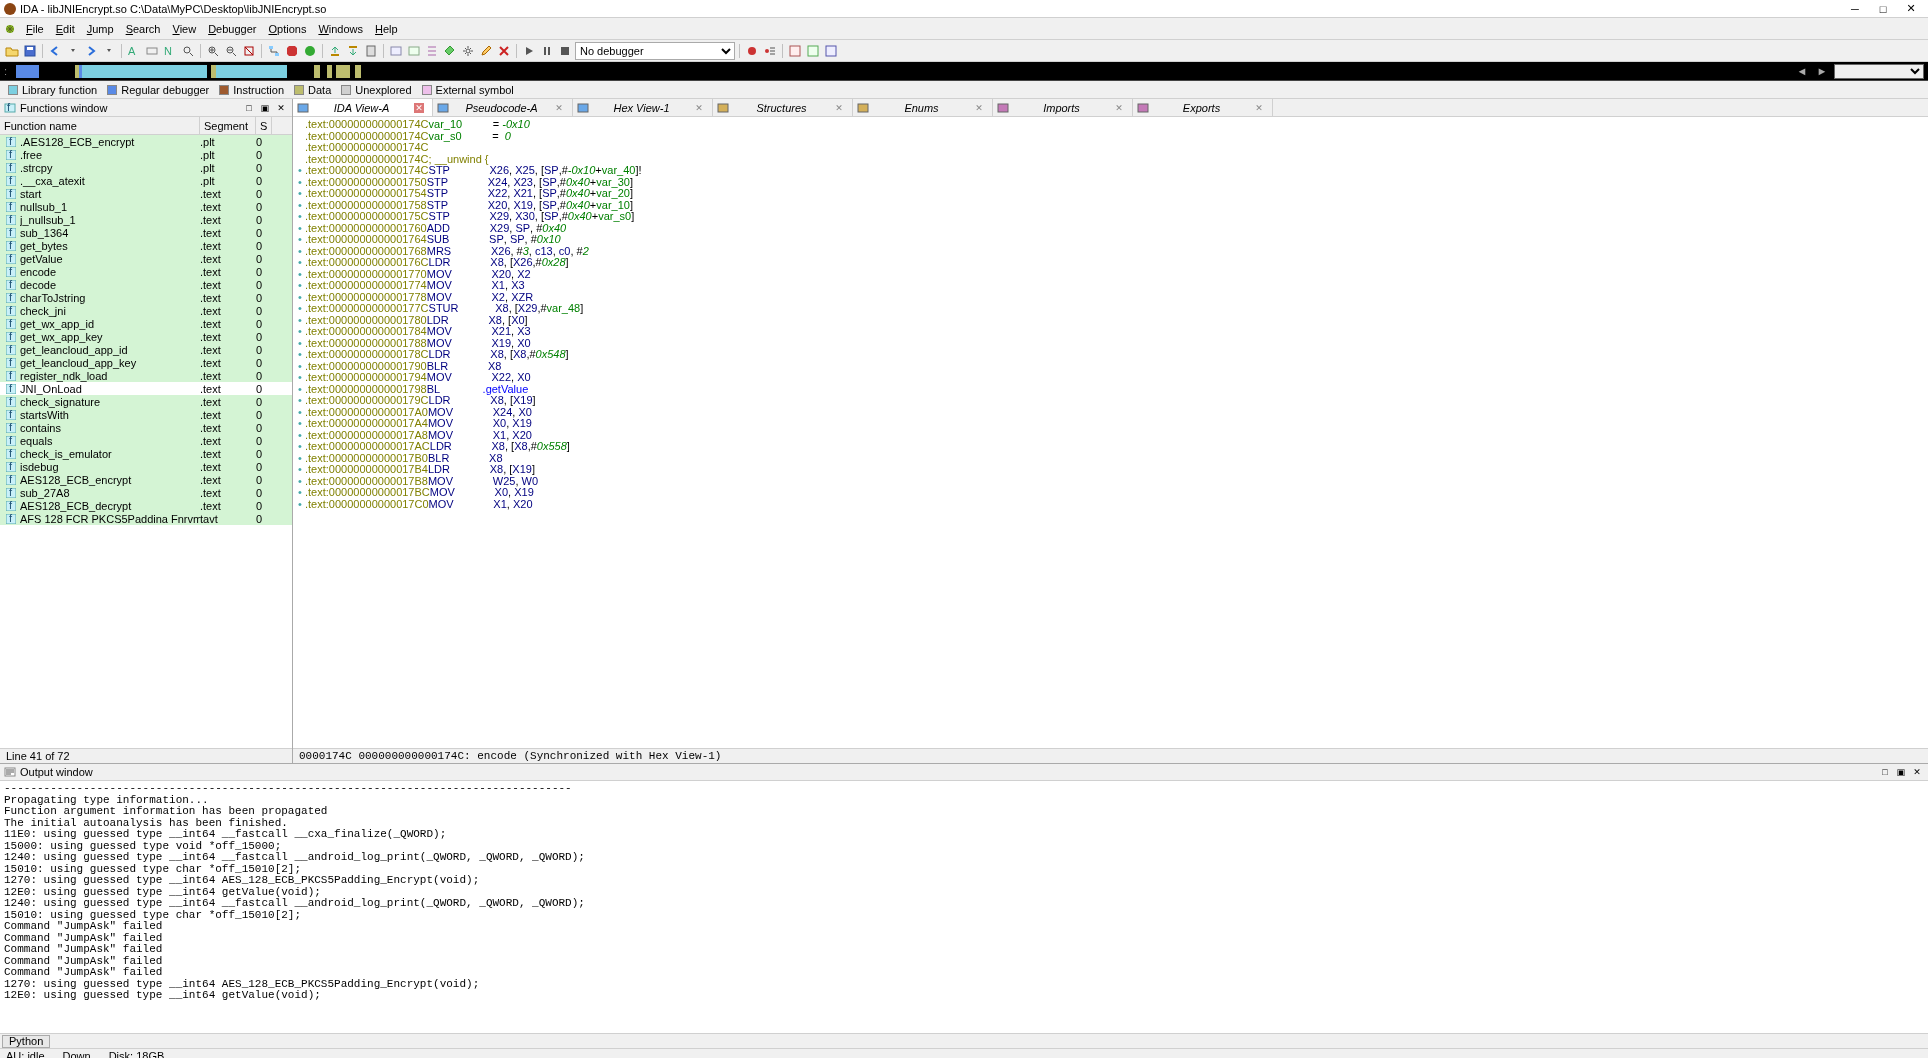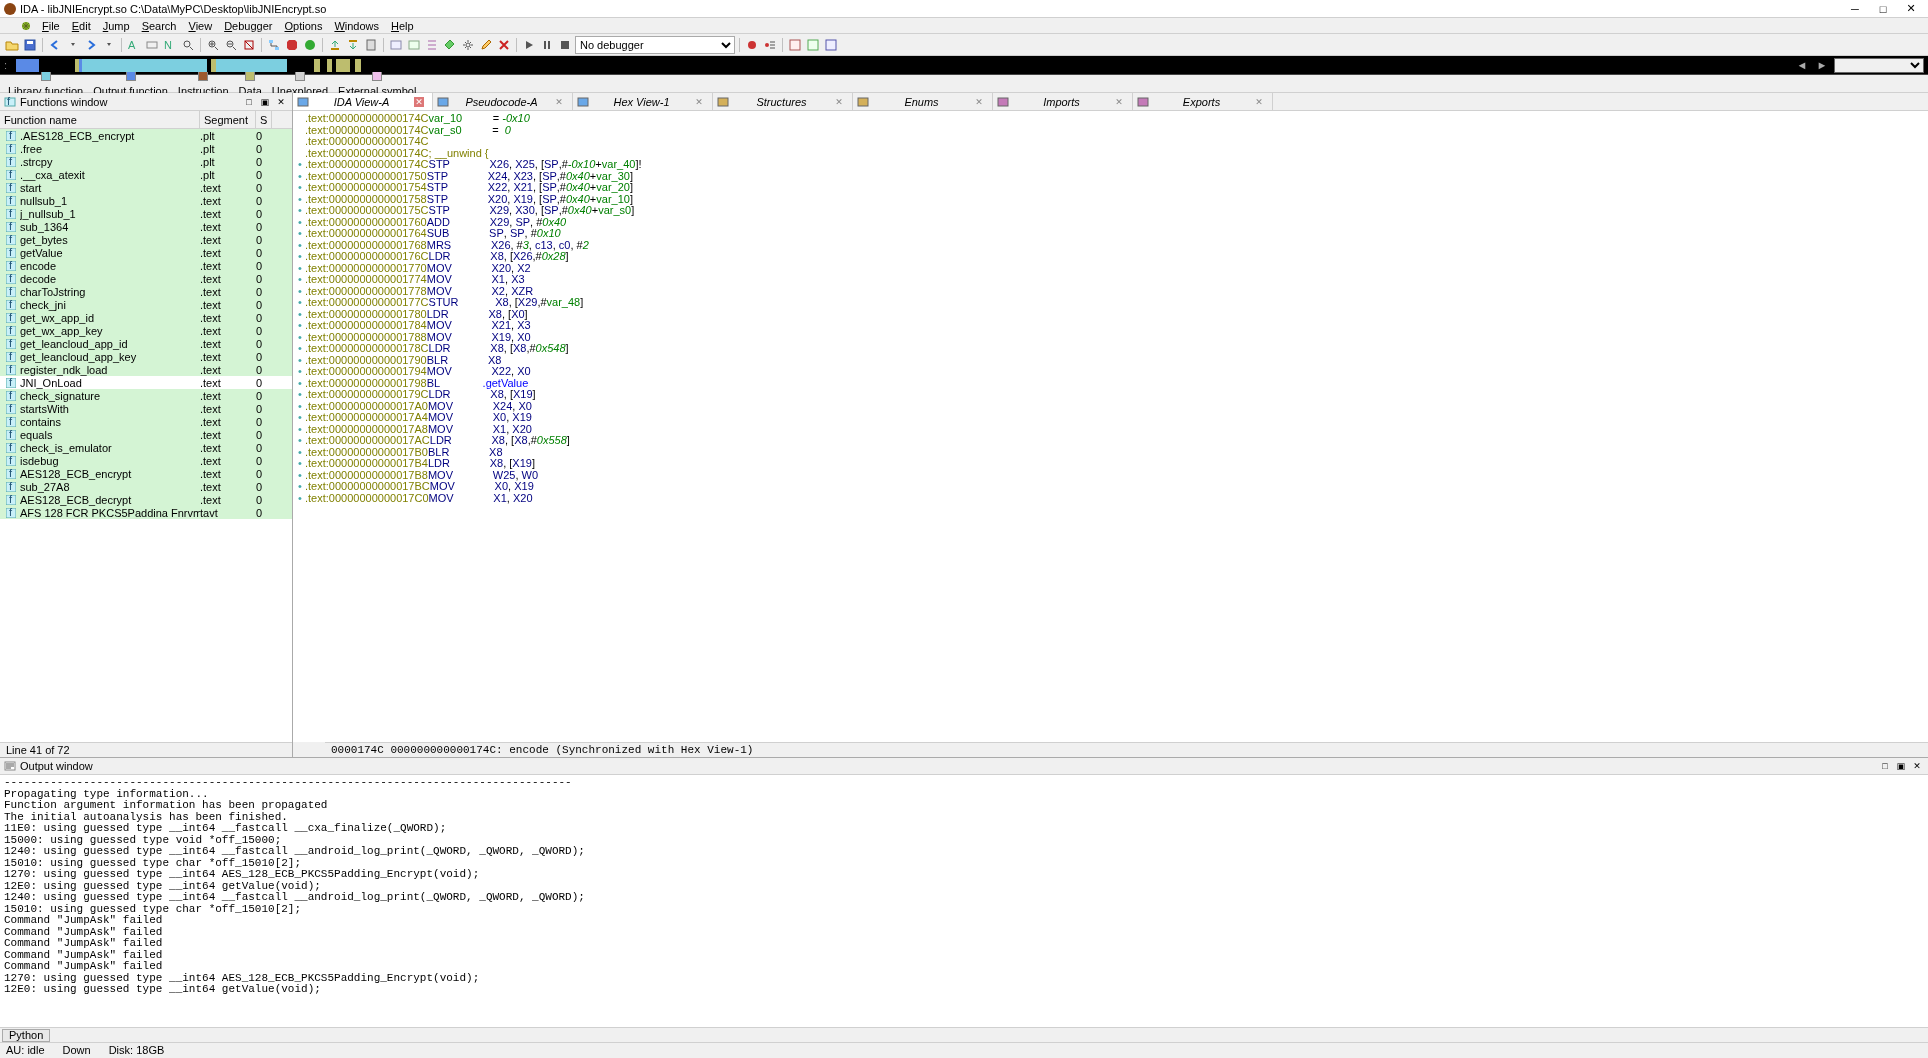--- a/index.html
+++ b/index.html
@@ -5,21 +5,21 @@
 * { margin:0; padding:0; box-sizing:border-box; font-family:"Tahoma","Segoe UI",sans-serif; font-size:11px; }
 body { background:#f0f0f0; overflow:hidden; }
 
 
 .titlebar { height:18px; background:#fff; display:flex; align-items:center; padding:0 4px; border-bottom:1px solid #d0d0d0; }
 .titlebar .app-icon { width:12px; height:12px; background:#8b4513; border-radius:50%; margin-right:4px; }
 .titlebar .title { flex:1; color:#000; }
 .titlebar .winbtn { width:26px; height:16px; display:flex; align-items:center; justify-content:center; cursor:default; margin-left:2px; }
 
 
-.menubar { height:16px; background:#f0f0f0; display:flex; align-items:center; padding:0 20px; border-bottom:1px solid #d0d0d0; }
+.menubar { height:22px; background:#f0f0f0; display:flex; align-items:center; padding:0 4px; border-bottom:1px solid #d0d0d0; }
 .menubar .mitem { padding:0 6px; cursor:default; color:#000; }
 .menubar .mitem u { text-decoration:underline; }
 .menubar .bug-icon { width:12px; height:12px; margin-right:4px; }
 
 
 .toolbar { height:22px; background:#f0f0f0; display:flex; align-items:center; padding:0 4px; gap:2px; border-bottom:1px solid #d0d0d0; }
 .tbtn { width:16px; height:16px; display:flex; align-items:center; justify-content:center; cursor:default; }
 .tsep { width:1px; height:14px; background:#c0c0c0; margin:0 2px; }
 .toolbar select { font-size:11px; height:18px; border:1px solid #aaa; background:#fff; }
 .toolbar .debugger-select { width:160px; }
@@ -27,21 +27,21 @@
 
 .navbar { height:19px; background:#000; display:flex; align-items:center; padding:0 4px; border-bottom:1px solid #444; }
 .navbar .navleft { width:8px; color:#888; }
 .navbar .navtrack { flex:1; height:13px; background:#000; position:relative; margin:0 4px; display:flex; }
 .navbar .navtrack .seg { height:13px; }
 .navbar .navright { display:flex; align-items:center; gap:4px; }
 .navbar select { font-size:11px; height:15px; border:1px solid #666; background:#f0f0f0; width:90px; }
 
 
 .legend { height:18px; background:#f0f0f0; display:flex; align-items:center; padding:0 8px; gap:10px; border-bottom:1px solid #d0d0d0; }
-.legend .litem { display:flex; align-items:center; gap:4px;flex-direction:column; }
+.legend .litem { display:flex; align-items:center; gap:4px; }
 .legend .lswatch { width:10px; height:10px; border:1px solid #888; }
 
 
 .main { display:flex; height:calc(100vh - 18px - 18px - 22px - 19px - 18px - 270px - 15px - 14px); }
 .left-panel { width:293px; display:flex; flex-direction:column; border-right:1px solid #aaa; }
 .right-panel { flex:1; display:flex; flex-direction:column; overflow:hidden; }
 
 
 .panel-title { height:18px; background:#f0f0f0; display:flex; align-items:center; padding:0 4px; border-bottom:1px solid #d0d0d0; }
 .panel-title .pt-icon { width:12px; height:12px; margin-right:4px; display:flex; align-items:center; justify-content:center; }
@@ -81,21 +81,21 @@
 .disasm .gutter { width:10px; text-align:center; color:#4aa; }
 .disasm .addr { color:#808000; }
 .disasm .mnem { color:#000080; }
 .disasm .reg  { color:#000080; }
 .disasm .num  { color:#008000;font-style:italic; }
 .disasm .var  { color:#008000; }
 .disasm .cmt  { color:#808000; }
 .disasm .call { color:#0000ff;text-align:right; }
 .disasm .plain{ color:#000; }
 
-.disasm-status { height:15px; padding:1px 6px; background:#f0f0f0; border-top:1px solid #d0d0d0; font-family:"Courier New",monospace; font-size:11px;margin-left:32px; }
+.disasm-status { height:15px; padding:1px 6px; background:#f0f0f0; border-top:1px solid #d0d0d0; font-family:"Courier New",monospace; font-size:11px; }
 
 
 .output-wrap { height:270px; display:flex; flex-direction:column; border-top:1px solid #aaa; }
 .output-title { height:17px; }
 .output-body { flex:1; background:#fff; font-family:"Courier New",monospace; font-size:11px; line-height:11.5px; padding:2px 4px; overflow:auto; white-space:pre; color:#000; }
 .python-bar { height:15px; background:#f0f0f0; border-top:1px solid #d0d0d0; display:flex; align-items:center; }
 .python-bar .py-btn { padding:0 6px; border:1px solid #aaa; background:#e8e8e8; height:13px; display:flex; align-items:center; cursor:default; margin-left:2px; }
 
 
 .statusbar { height:14px; background:#f0f0f0; border-top:1px solid #d0d0d0; display:flex; align-items:center; padding:0 6px; gap:18px; font-size:10px; }
@@ -353,21 +353,21 @@
   </div>
 </div>
 
 <div class="legend" id="legend">
     <div class="litem">
       <div class="lswatch" style="background:#7ccfe0"></div>
       <span>Library function</span>
     </div>
     <div class="litem">
       <div class="lswatch" style="background:#5a8ae6"></div>
-      <span>Output function</span>
+      <span>Regular debugger</span>
     </div>
     <div class="litem">
       <div class="lswatch" style="background:#9e5a2e"></div>
       <span>Instruction</span>
     </div>
     <div class="litem">
       <div class="lswatch" style="background:#bdbd6e"></div>
       <span>Data</span>
     </div>
     <div class="litem">

